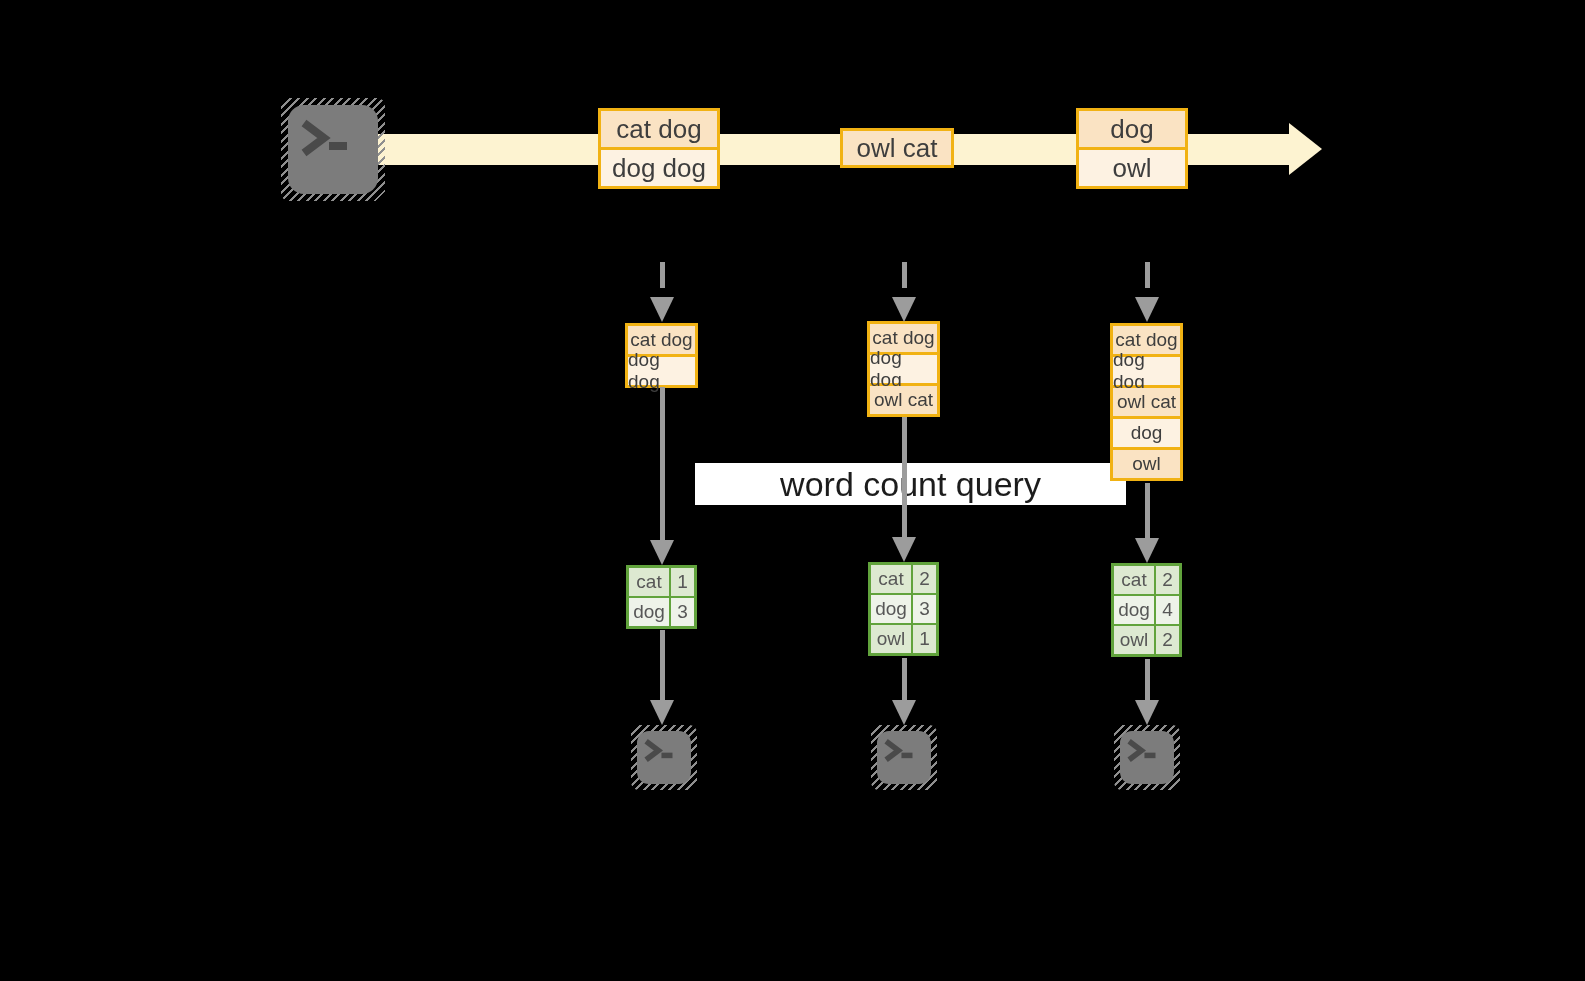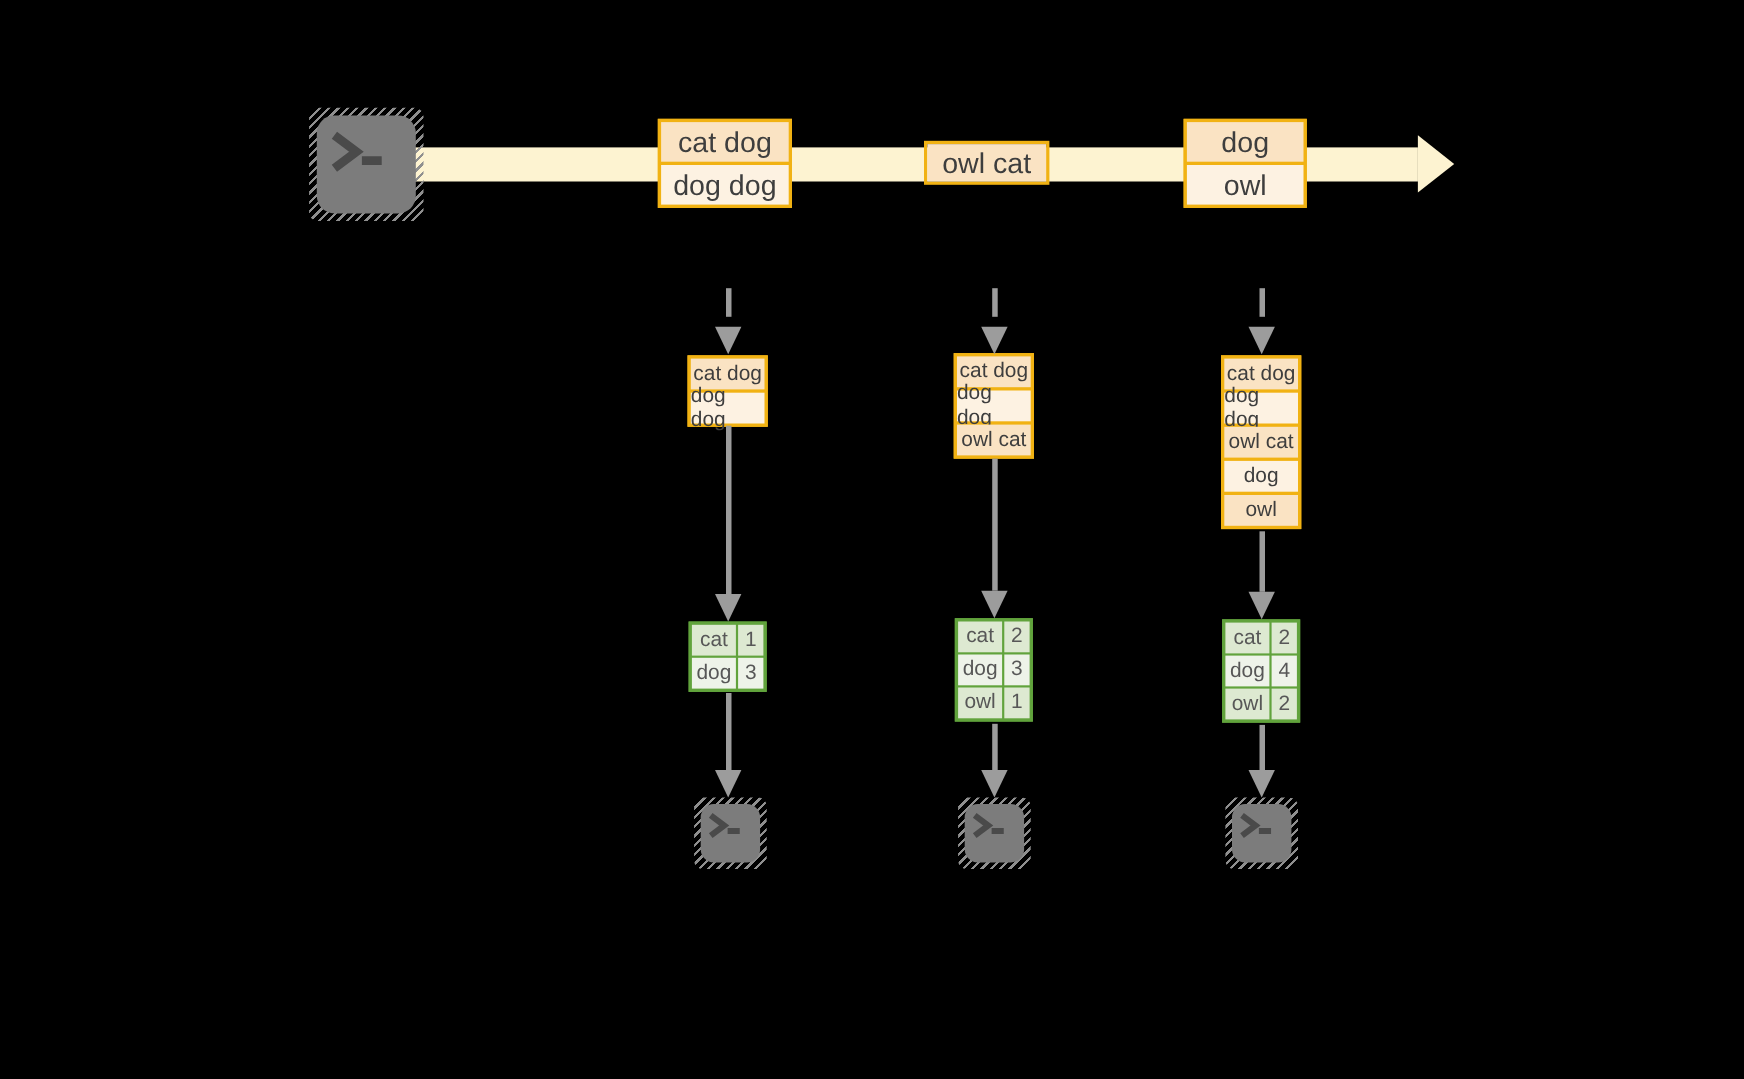--- a/index.html
+++ b/index.html
@@ -121,20 +121,23 @@
   </div>
 
   <div class="abs obox stack z4" style="left:1110px;top:323px;width:73px;">
     <div class="cell">cat dog</div>
     <div class="cell">dog dog</div>
     <div class="cell">owl cat</div>
     <div class="cell">dog</div>
     <div class="cell">owl</div>
   </div>
 
+  <div class="abs query z3" style="left:695px;top:463px;width:431px;height:42px;">
+    <span>word count query</span>
+  </div>
 
   <div class="abs vline z5" style="left:660px;top:387px;height:153px;"></div>
   <div class="abs tri-down z5" style="left:650px;top:540px;"></div>
 
   <div class="abs vline z5" style="left:902px;top:417px;height:120px;"></div>
   <div class="abs tri-down z5" style="left:892px;top:537px;"></div>
 
   <div class="abs vline z5" style="left:1145px;top:483px;height:55px;"></div>
   <div class="abs tri-down z5" style="left:1135px;top:538px;"></div>
 

